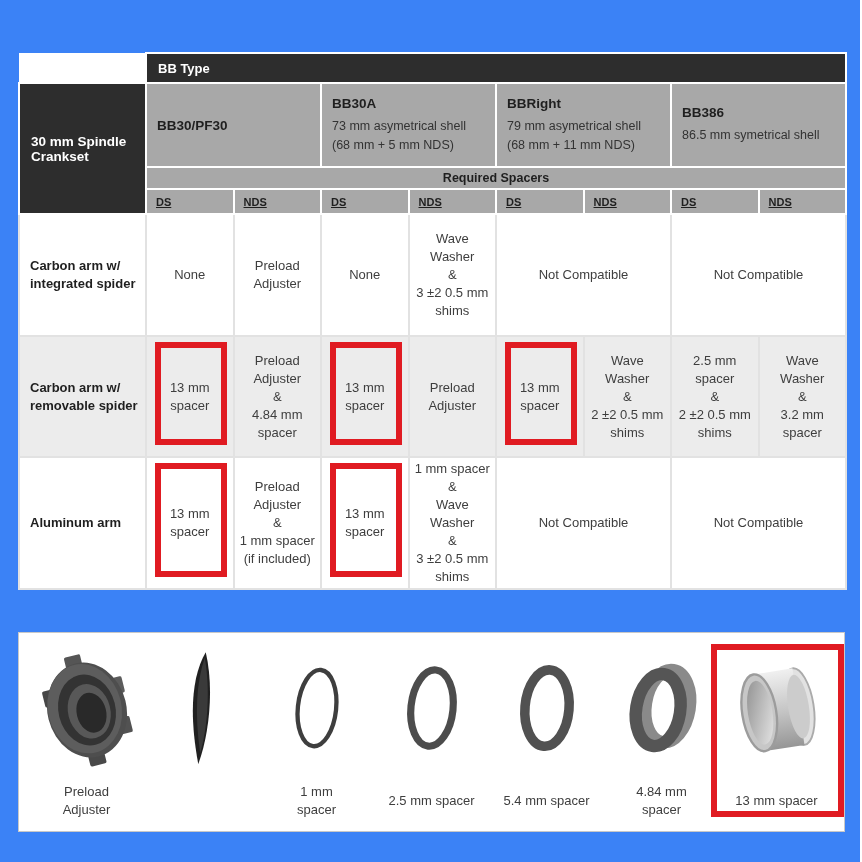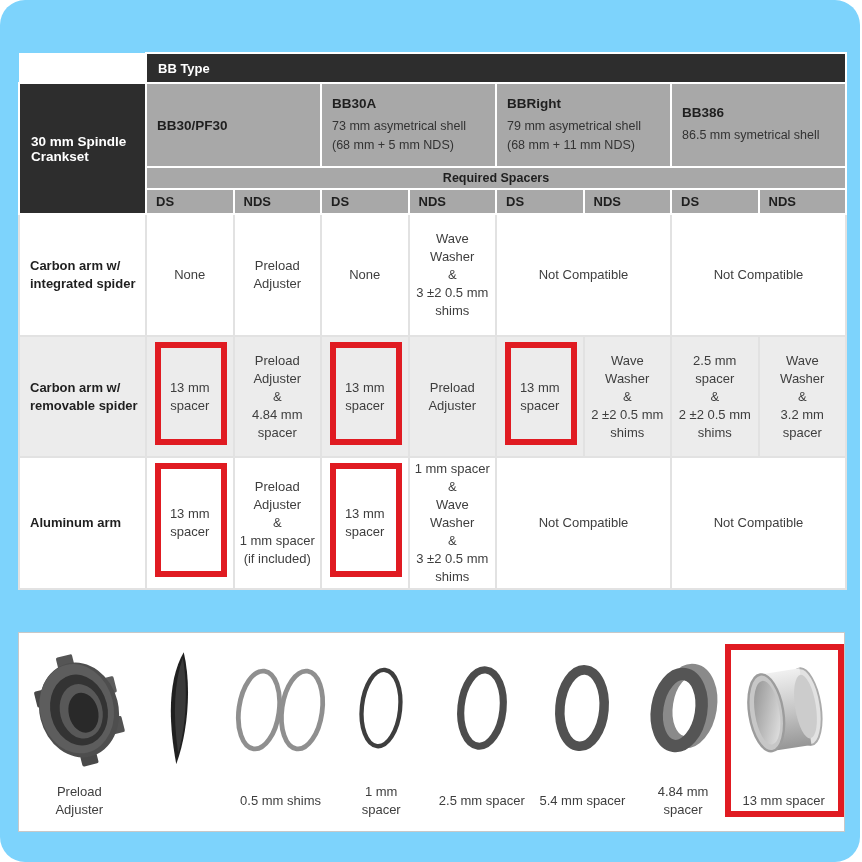--- a/index.html
+++ b/index.html
@@ -7,41 +7,41 @@
     --hgray:#a8a8a8;
     --rowalt:#ececec;
     --bline:#e2e2e2;
     --red:#e01b22;
     --txt:#3e3e3e;
     --txtdark:#1f1f1f;
   }
   *{box-sizing:border-box;margin:0;padding:0;}
   html,body{background:#fff;}
   body{font-family:"Liberation Sans","DejaVu Sans",sans-serif;color:var(--txt);}
-  #app{position:relative;width:860px;height:862px;background:#7dd3fc;overflow:hidden;border-radius:25px;}
+  #app{position:relative;width:860px;height:862px;background:#3b82f6;overflow:hidden;}
 
   
   table.compat{
     position:absolute;left:18px;top:52px;
     border-collapse:collapse;table-layout:fixed;width:827px;
   }
   td,th{font-weight:normal;vertical-align:middle;}
   .blank{background:#fff;border:none;}
   .h-dark{
     background:var(--dark);color:#fff;border:2px solid #fff;
     text-align:left;padding-left:11px;font-weight:bold;font-size:13px;
   }
   .h-gray{
     background:var(--hgray);color:var(--txtdark);border:2px solid #fff;
     text-align:left;padding:8px 10px;font-size:13px;
   }
   .bbname{font-weight:bold;font-size:13.5px;}
   .bbdesc{font-size:12.5px;margin-top:6px;line-height:19px;white-space:pre-line;color:#333;}
   .h-center{text-align:center;padding:2px 0;font-weight:bold;font-size:12.5px;}
-  .h-sub{font-weight:bold;font-size:13px;padding:4px 0 4px 9px;}
+  .h-sub{font-weight:bold;font-size:11px;padding:4px 0 4px 9px;text-decoration:underline;}
   .corner{white-space:pre-line;line-height:15px;font-size:13.5px;vertical-align:middle;}
 
   .cell{
     background:#fff;border:2px solid var(--bline);
     text-align:center;font-size:13px;line-height:18px;
     white-space:pre-line;color:var(--txt);padding:2px 1px;
   }
   .row-label{
     background:#fff;border:2px solid var(--bline);
     text-align:left;padding-left:10px;font-weight:bold;font-size:13px;
@@ -233,31 +233,20 @@
 
     <div class="legend-item">
       <div class="legend-graphic">
         <svg width="56" height="134" viewBox="0 0 60 140">
           <path d="M34,8 C19,34 16,74 26,128 C38,96 43,46 34,8 Z" fill="#202020"></path>
           <path d="M33,14 C24,40 22,74 28,116 C36,90 39,48 33,14 Z" fill="#3a3a3a"></path>
         </svg>
       </div>
     </div>
 
-    <div class="legend-item">
-      <div class="legend-graphic">
-        <svg width="106" height="134" viewBox="0 0 110 140">
-          <g fill="none" stroke="#8f8f8f" stroke-width="5">
-            <ellipse cx="32" cy="70" rx="21" ry="41" transform="rotate(8 32 70)"></ellipse>
-            <ellipse cx="77" cy="70" rx="21" ry="41" transform="rotate(8 77 70)"></ellipse>
-          </g>
-        </svg>
-      </div>
-      <div class="legend-label">0.5 mm shims</div>
-    </div>
 
     <div class="legend-item">
       <div class="legend-graphic">
         <svg width="96" height="134" viewBox="0 0 100 140">
           <ellipse cx="50" cy="68" rx="20" ry="40" fill="none" stroke="#3e3e3e" stroke-width="4.5" transform="rotate(6 50 68)"></ellipse>
         </svg>
       </div>
       <div class="legend-label">1 mm
 spacer</div>
     </div>

